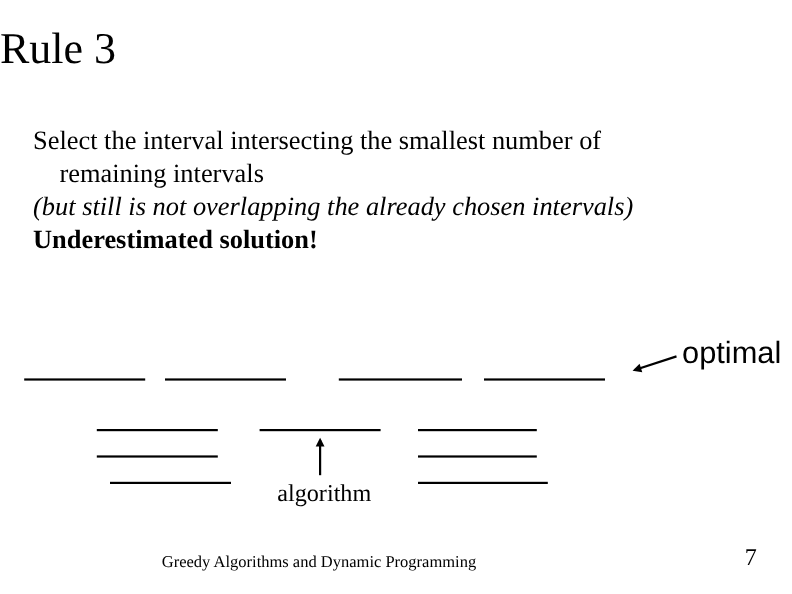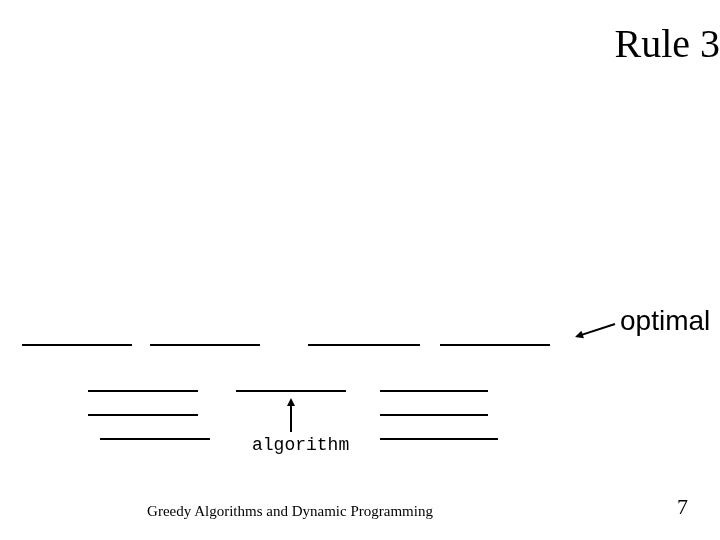--- a/index.html
+++ b/index.html
@@ -16,21 +16,21 @@
   .slide {
     position: relative;
     width: 720px;
     height: 540px;
   }
   .title {
     position: absolute;
     top: 20px;
     left: 0;
     width: 720px;
-    text-align: right;
+    text-align: left;
     font-size: 40px;
     font-weight: 400;
   }
   .body {
     position: absolute;
     top: 113px;
     left: 30px;
     width: 660px;
     font-size: 24px;
     line-height: 1.25;
@@ -49,22 +49,22 @@
     position: absolute;
     top: 305px;
     left: 620px;
     font-family: Arial, Helvetica, sans-serif;
     font-size: 28px;
   }
   .label-algorithm {
     position: absolute;
     top: 435px;
     left: 252px;
-    font-family: Liberation Mono, monospace;
-    font-size: 18px;
+    font-family: Liberation Serif, serif;
+    font-size: 22px;
   }
   .footer-title {
     position: absolute;
     bottom: 20px;
     left: 0;
     width: 580px;
     text-align: center;
     font-size: 15px;
   }
   .footer-num {
@@ -137,20 +137,26 @@
     border-right: 4px solid transparent;
   }
 </style>
 </head>
 <body>
 
 <div class="slide">
 
   <div class="title">Rule 3</div>
 
+  <div class="body">
+    <span>Select the interval intersecting the smallest number of</span><br>
+    <span class="indent">remaining intervals</span>
+    <span class="italic">(but still is not overlapping the already chosen intervals)</span><br>
+    <span class="bold">Underestimated solution!</span>
+  </div>
 
   <div class="bar r1a"></div>
   <div class="bar r1b"></div>
   <div class="bar r1c"></div>
   <div class="bar r1d"></div>
 
   <div class="bar r2a"></div>
   <div class="bar r2b"></div>
   <div class="bar r2c"></div>
 

